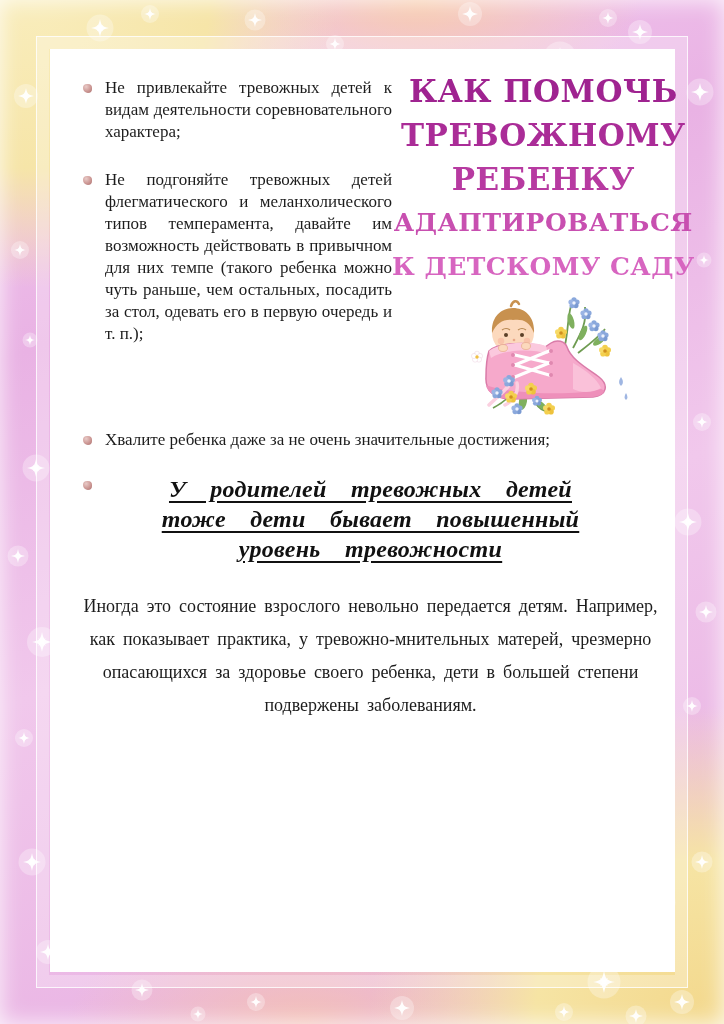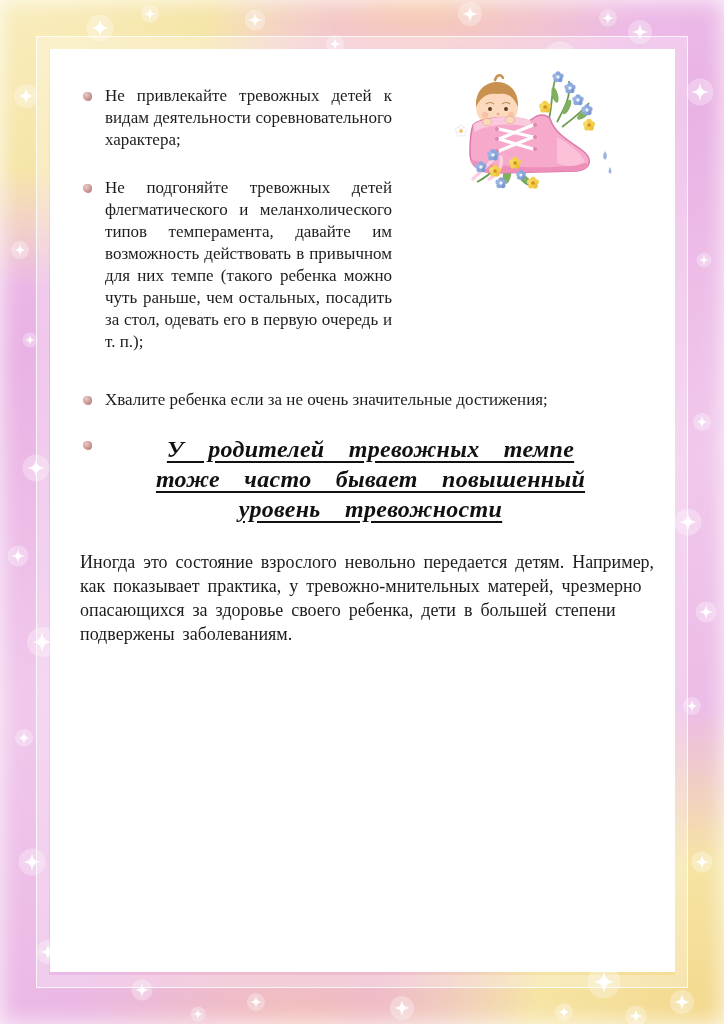--- a/index.html
+++ b/index.html
@@ -36,21 +36,21 @@
     box-sizing:border-box;
   }
   .top-row{display:grid;grid-template-columns:312px 1fr;}
   ul.bullets{list-style:none;margin:0;padding:0;}
   ul.bullets li{
     position:relative;
     padding-left:25px;
     text-align:justify;
     font-size:17px;line-height:22px;
   }
-  ul.left-bullets{margin-top:22px;}
+  ul.left-bullets{margin-top:14px;}
   ul.left-bullets li{margin-bottom:26px;}
   ul.full-bullets{margin-top:10px;}
   ul.full-bullets li{margin-bottom:23px;}
   .dot{
     position:absolute;left:3px;top:7px;
     width:9px;height:9px;border-radius:50% 50% 50% 60%;
     background:radial-gradient(circle at 35% 30%, #e9cbc8 0%, #cc9794 55%, #a96f6c 100%);
   }
   .title{margin:6px 0 0 0;text-align:center;font-family:"DejaVu Serif", serif;}
   .title-line{
@@ -65,21 +65,22 @@
     text-align:center;
     font-size:24px;line-height:30px;
     font-weight:bold;font-style:italic;
     word-spacing:18px;letter-spacing:0.3px;
     text-decoration:underline;
     text-underline-offset:4px;
     color:#111;
   }
   .closing{
     margin:26px auto 0 auto;max-width:585px;
-    font-size:18px;line-height:24px;
+    text-align:center;
+    font-size:18px;line-height:33px;
     word-spacing:3.5px;
   }
 </style>
 </head>
 <body>
 
 <div class="poster">
   <div class="bg-decor"></div>
   <svg class="sparkles" id="sparkles" width="724" height="1024" viewBox="0 0 724 1024">
       <g transform="translate(100,28)">
@@ -241,20 +242,27 @@
 
   <div class="content">
 
     <div class="top-row">
       <ul class="bullets left-bullets" id="left-bullets">
           <li><span class="dot"></span><span>Не привлекайте тревожных детей к видам деятельности соревновательного характера;</span></li>
           <li><span class="dot"></span><span>Не подгоняйте тревожных детей флегматического и меланхолического типов темперамента, давайте им возможность действовать в привычном для них темпе (такого ребенка можно чуть раньше, чем остальных, посадить за стол, одевать его в первую очередь и т. п.);</span></li>
         </ul>
 
       <div class="title-col">
+        <h1 class="title" id="title-lines">
+            <div class="title-line big" style="color: rgb(159, 35, 144);">КАК ПОМОЧЬ</div>
+            <div class="title-line big" style="color: rgb(170, 44, 151);">ТРЕВОЖНОМУ</div>
+            <div class="title-line big" style="color: rgb(183, 58, 161);">РЕБЕНКУ</div>
+            <div class="title-line small" style="color: rgb(200, 79, 176);">АДАПТИРОВАТЬСЯ</div>
+            <div class="title-line small" style="color: rgb(215, 101, 192);">К ДЕТСКОМУ САДУ</div>
+          </h1>
 
         <div class="illustration-wrap">
           <svg width="180" height="122" viewBox="0 0 180 122">
             <defs>
               <g id="bf">
                 <circle cx="0" cy="-3.2" r="2.6" fill="#8aa8dc"></circle>
                   <circle cx="3" cy="-1" r="2.6" fill="#8aa8dc"></circle>
                 <circle cx="1.9" cy="2.6" r="2.6" fill="#7a9ad2"></circle>
                   <circle cx="-1.9" cy="2.6" r="2.6" fill="#8aa8dc"></circle>
                 <circle cx="-3" cy="-1" r="2.6" fill="#9ab4e4"></circle>
@@ -346,22 +354,22 @@
             <use href="#bf" transform="translate(84,108) scale(0.9)"></use>
 
             <path d="M168 84 q4 6 0 9 q-4 -3 0 -9" fill="#9fb6e2"></path>
             <path d="M173 100 q3 5 0 7 q-3 -2 0 -7" fill="#9fb6e2"></path>
           </svg>
         </div>
       </div>
     </div>
 
     <ul class="bullets full-bullets" id="full-bullets">
-        <li><span class="dot"></span><span>Хвалите ребенка если за не очень значительные достижения;</span></li>
+        <li><span class="dot"></span><span>Хвалите ребенка даже за не очень значительные достижения;</span></li>
         <li><span class="dot"></span></li>
       </ul>
 
-    <h2 class="subheading">У родителей тревожных темпе тоже часто бывает повышенный уровень тревожности</h2>
+    <h2 class="subheading">У родителей тревожных детей тоже дети бывает повышенный уровень тревожности</h2>
 
     <p class="closing">Иногда это состояние взрослого невольно передается детям. Например, как показывает практика, у тревожно-мнительных матерей, чрезмерно опасающихся за здоровье своего ребенка, дети в большей степени подвержены заболеваниям.</p>
 
   </div>
 </div>
 
 </body></html>

